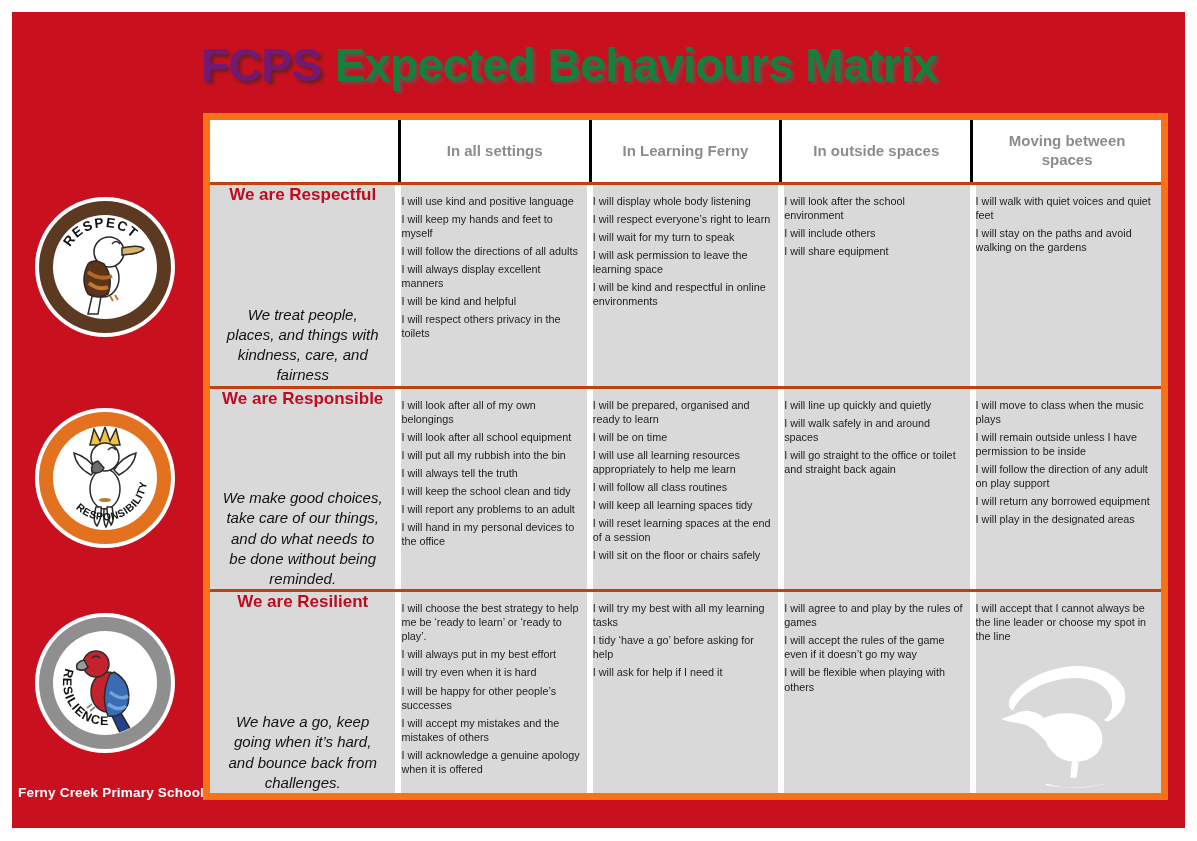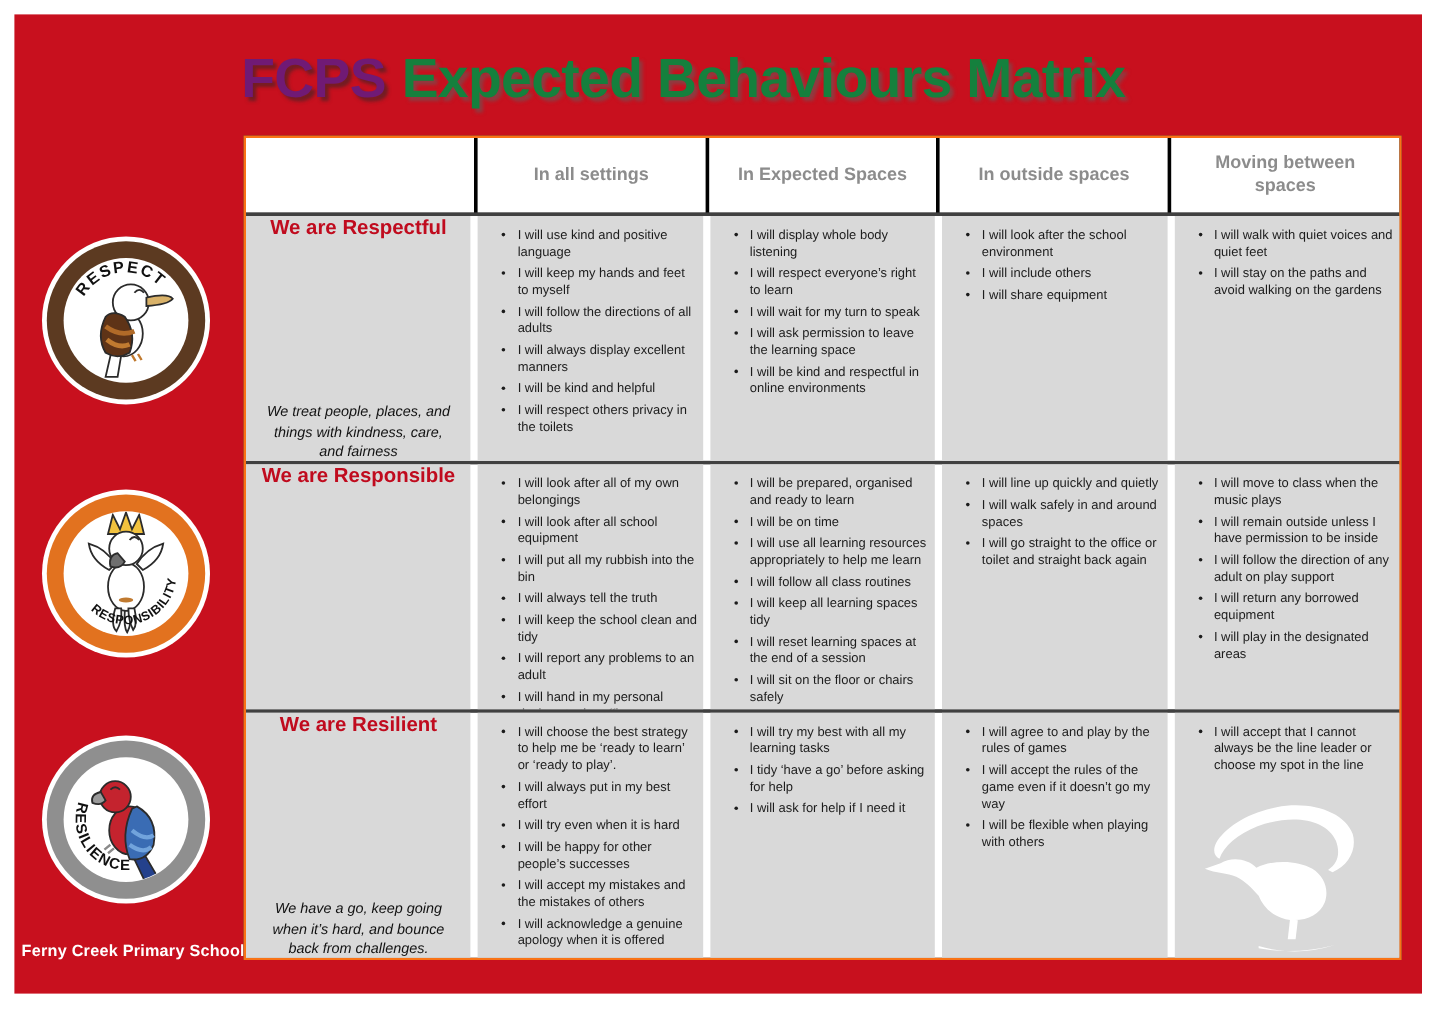--- a/index.html
+++ b/index.html
@@ -23,39 +23,39 @@
     white-space: nowrap; line-height: 1.1;
   }
   .t-white { color: #701a75; text-shadow: 3px 3px 3px rgba(40,40,40,0.55); }
   .t-black { color: #15803d; margin-left: 13px; text-shadow: 3px 3px 3px rgba(95,95,95,0.55); }
 
   
   .matrix {
     position: absolute; left: 203px; top: 113px;
     width: 965px; height: 687px;
     display: flex; flex-direction: column; gap: 3px;
-    background: #404040; border: 2px solid #f97316;
+    background: #c2410c; border: 7px solid #f97316;
   }
   .row { display: grid; grid-template-columns: repeat(5, 1fr); min-height: 0; }
   .row.header { flex: 0 0 62px; gap: 3px; background: #000; }
   .row.body { flex: 1 1 0; gap: 6px; background: #fff; }
   .hcell {
     background: #fff; display: flex; align-items: center; justify-content: center;
     text-align: center; color: var(--header-gray, #8C8C8C);
     font-weight: bold; font-size: 15px; line-height: 1.25; padding: 0 16px;
   }
   .cell { background: var(--cell-gray, #D9D9D9); overflow: hidden; position: relative; }
   .label-cell {
     background: var(--cell-gray, #D9D9D9);
     display: flex; flex-direction: column; justify-content: space-between; align-items: center;
     text-align: center; padding: 0 12px; overflow: hidden;
   }
   .row-title { color: var(--heading-red, #C00B1E); font-weight: bold; font-size: 17px; margin-bottom: 4px; }
-  .row-sub { font-style: italic; font-size: 12px; color: #111; line-height: 1.35; }
-  .cell ul { margin: 9px 4px 4px 0; padding-left: 33px; }
+  .row-sub { font-style: italic; font-size: 15px; color: #111; line-height: 1.35; }
+  .cell ul { margin: 9px 4px 4px 0; }
   .cell li { font-size: 10.8px; line-height: 1.3; color: #1c1c1c; margin-bottom: 4px; }
 
   
   .badge { position: absolute; width: 150px; height: 150px; }
   #badge-respect        { left: 30px; top: 192px; }
   #badge-responsibility { left: 30px; top: 403px; }
   #badge-resilience     { left: 30px; top: 608px; }
   .badge svg { width: 100%; height: 100%; display:block; }
   .badge-label { font-family: "Liberation Sans", sans-serif; font-weight: bold; fill: #111; }
 
@@ -161,21 +161,21 @@
       </text>
     </svg>
   </div>
 
   <div class="school-name">Ferny Creek Primary School</div>
 
   <div class="matrix">
     <div class="row header">
       <div class="hcell"></div>
       <div class="hcell">In all settings</div>
-      <div class="hcell">In Expected Spaces</div>
+      <div class="hcell">In Learning Ferny</div>
       <div class="hcell">In outside spaces</div>
       <div class="hcell">Moving between spaces</div>
     </div>
 
     <div class="row body">
       <div class="label-cell">
         <div class="row-title">We are Respectful</div>
         <div class="row-sub">We treat people, places, and things with kindness, care, and fairness</div>
       </div>
       <div class="cell">
@@ -208,20 +208,21 @@
           <ul>
             <li>I will walk with quiet voices and quiet feet</li>
             <li>I will stay on the paths and avoid walking on the gardens</li>
           </ul>
         </div>
     </div>
 
     <div class="row body">
       <div class="label-cell">
         <div class="row-title">We are Responsible</div>
+        <div class="row-sub">We make good choices, take care of our things, and do what needs to be done without being reminded.</div>
       </div>
       <div class="cell">
           <ul>
             <li>I will look after all of my own belongings</li>
             <li>I will look after all school equipment</li>
             <li>I will put all my rubbish into the bin</li>
             <li>I will always tell the truth</li>
             <li>I will keep the school clean and tidy</li>
             <li>I will report any problems to an adult</li>
             <li>I will hand in my personal devices to the office</li>

